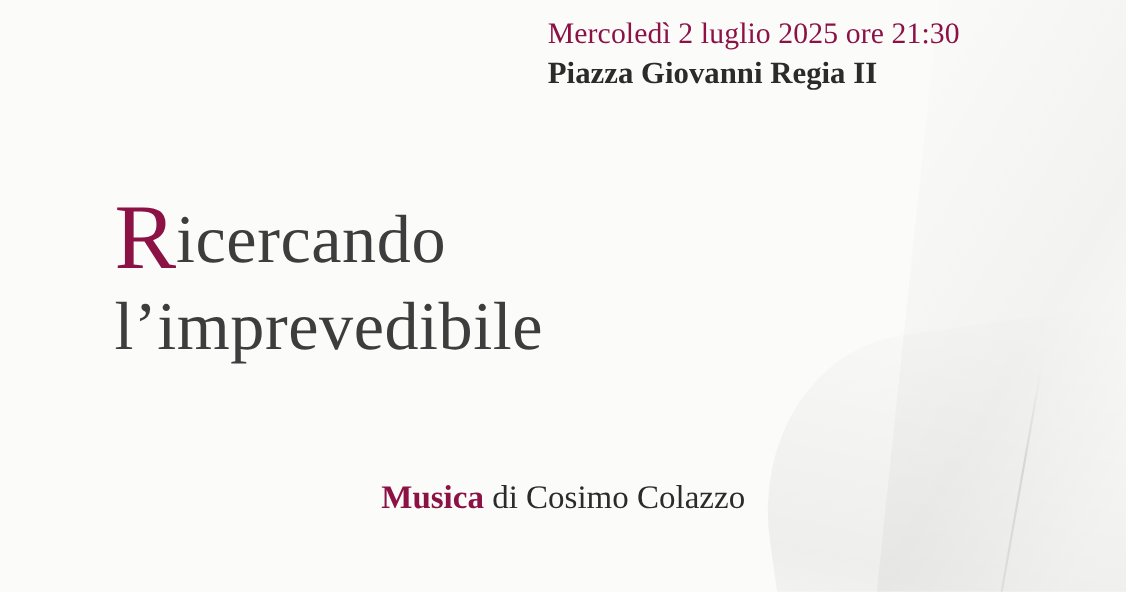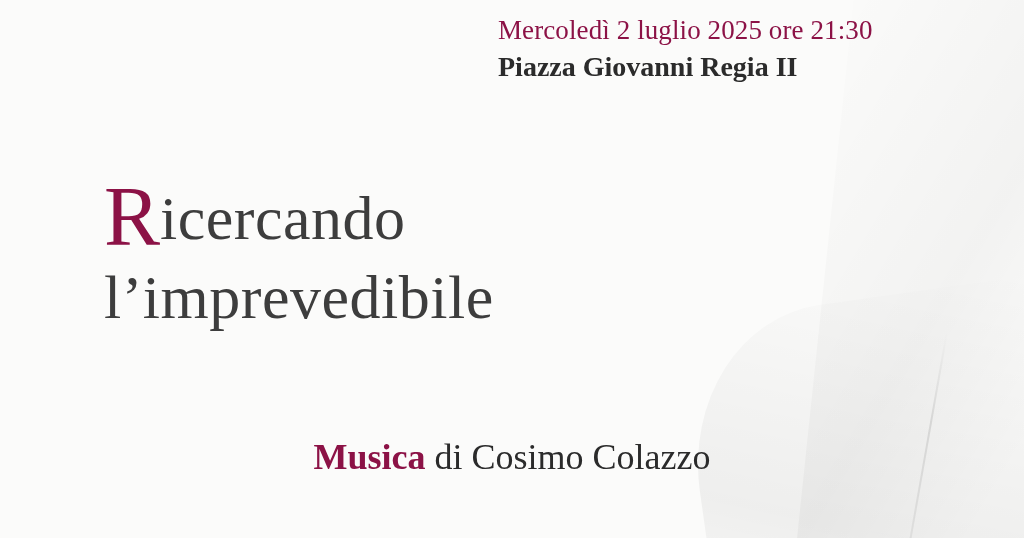--- a/index.html
+++ b/index.html
@@ -103,21 +103,21 @@
 
   
   .credits {
     position: absolute;
     left: 0;
     top: 432px;
     width: 1024px;
     text-align: center;
   }
   .credits .credit-row {
-    font-size: 36px;
+    font-size: 30px;
     line-height: 1.42;
     color: #2b2b2b;
     white-space: nowrap;
   }
   .credits .role {
     color: #8c1246;
     font-weight: bold;
   }
   .credits .role-text {
     color: #2b2b2b;

